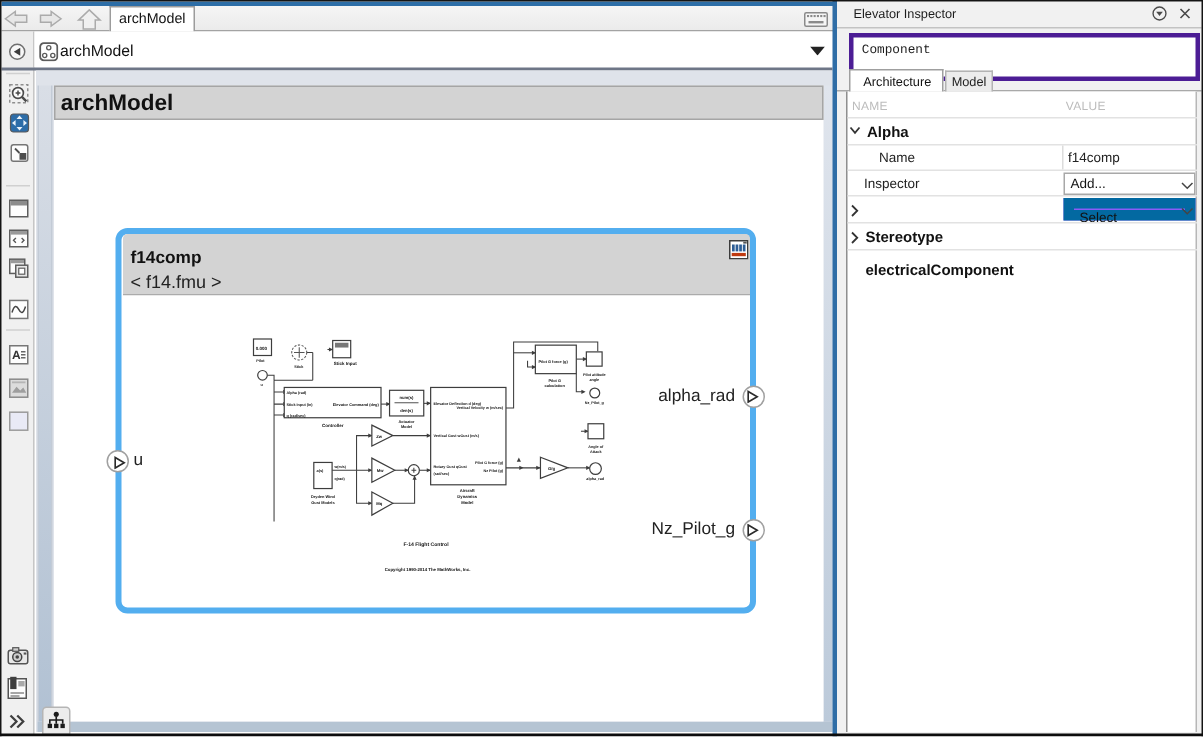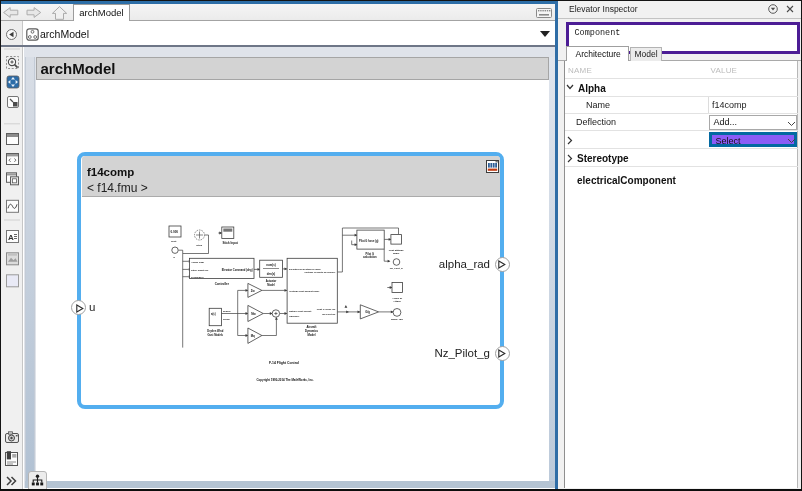--- a/index.html
+++ b/index.html
@@ -352,32 +352,32 @@
     <path d="M1 1 L4 4.5 L7 1" stroke="#333" stroke-width="1.2" fill="none"></path>
   </svg>
 <div class="abs" style="left:578px;top:82.5px;font-size:10px;font-weight:bold;color:#111;">Alpha</div>
 <div class="abs" style="left:565px;top:95.8px;width:232.5px;height:1px;background:#e2e2e2;"></div>
 
 <div class="abs" style="left:586px;top:99.8px;font-size:9px;color:#222;">Name</div>
 <div class="abs" style="left:708.3px;top:96.5px;width:1px;height:16px;background:#dcdcdc;"></div>
 <div class="abs" style="left:712px;top:99.8px;font-size:9px;color:#222;">f14comp</div>
 <div class="abs" style="left:565px;top:112.5px;width:232.5px;height:1px;background:#e2e2e2;"></div>
 
-<div class="abs" style="left:576px;top:116.5px;font-size:9px;color:#222;">Deflection</div>
+<div class="abs" style="left:576px;top:116.5px;font-size:9px;color:#222;">Inspector</div>
 <div class="abs" style="left:708.6px;top:114.5px;width:88.4px;height:15.3px;background:#fff;border:1px solid #a8a8a8;font-size:9px;color:#111;line-height:13.5px;padding-left:4px;">Add...</div>
 <svg class="abs" style="left:786.5px;top:120.5px;" width="9" height="6" viewBox="0 0 9 6">
     <path d="M1 1 L4.5 4.5 L8 1" stroke="#444" stroke-width="1" fill="none"></path>
   </svg>
 <div class="abs" style="left:565px;top:130.4px;width:232.5px;height:1px;background:#e2e2e2;"></div>
 
 <svg class="abs" style="left:566.8px;top:135.5px;" width="6" height="9" viewBox="0 0 6 9">
     <path d="M1 1 L4.5 4.5 L1 8" stroke="#333" stroke-width="1.2" fill="none"></path>
   </svg>
 <div class="abs" style="left:577px;top:134.8px;font-size:10px;font-weight:bold;color:#111;margin-top:40px;">electricalComponent</div>
-<div class="abs" style="left:708.6px;top:132.3px;width:88.4px;height:14.7px;background:#8b5cf6;border:3px solid #0369a1;font-size:9px;color:#111;line-height:13px;padding-left:4px;">Select</div>
+<div class="abs" style="left:708.6px;top:132.3px;width:88.4px;height:14.7px;background:#8b5cf6;border:7px solid #0369a1;font-size:9px;color:#111;line-height:13px;padding-left:4px;">Select</div>
 <svg class="abs" style="left:786.5px;top:138px;" width="9" height="6" viewBox="0 0 9 6">
     <path d="M1 1 L4.5 4.5 L8 1" stroke="#444" stroke-width="1" fill="none"></path>
   </svg>
 <div class="abs" style="left:565px;top:148.3px;width:232.5px;height:1px;background:#e2e2e2;"></div>
 
 <svg class="abs" style="left:566.8px;top:153.9px;" width="6" height="9" viewBox="0 0 6 9">
     <path d="M1 1 L4.5 4.5 L1 8" stroke="#333" stroke-width="1.2" fill="none"></path>
   </svg>
 <div class="abs" style="left:577px;top:152.8px;font-size:10px;font-weight:bold;color:#111;">Stereotype</div>
 <div class="abs" style="left:565px;top:166.2px;width:232.5px;height:1px;background:#e2e2e2;"></div>

